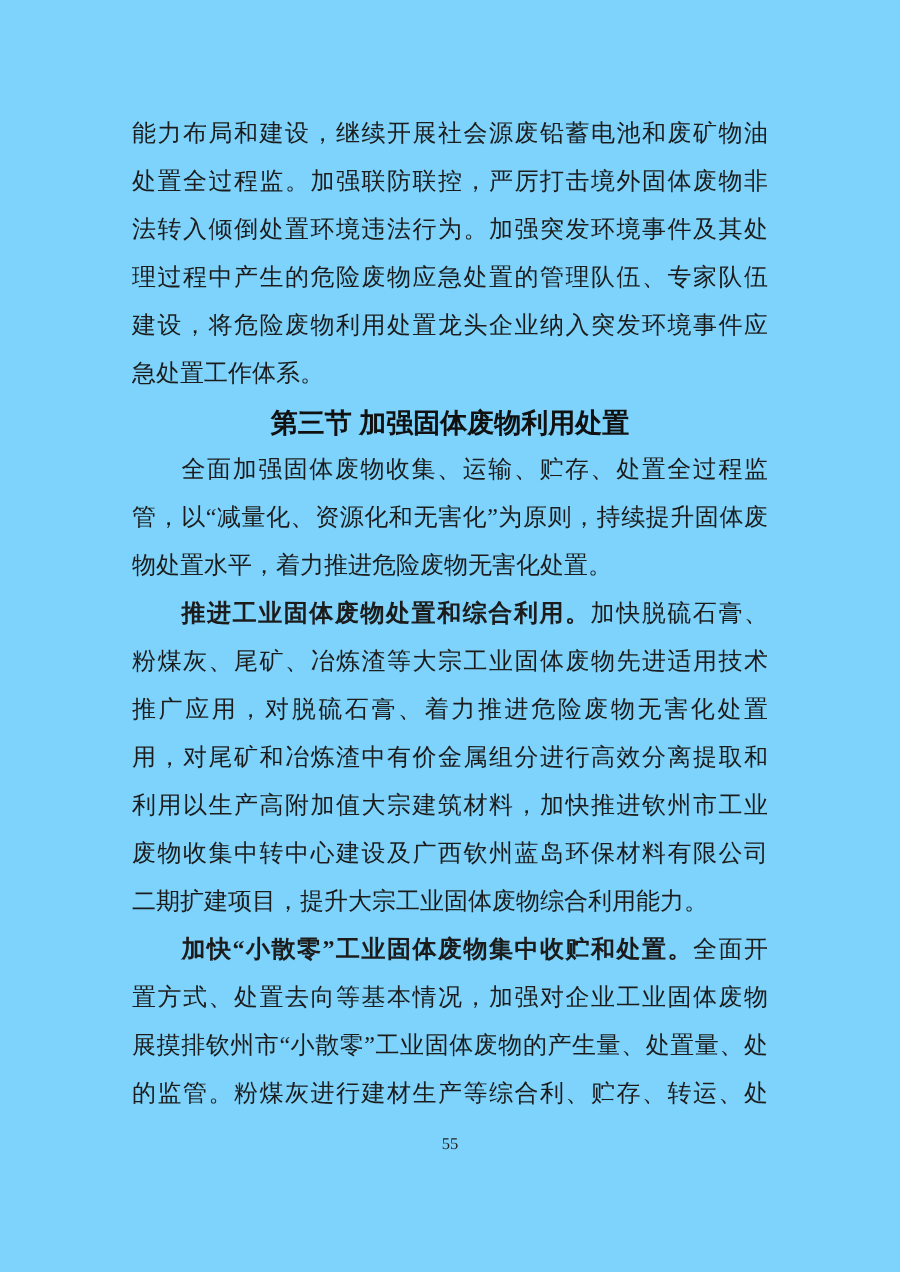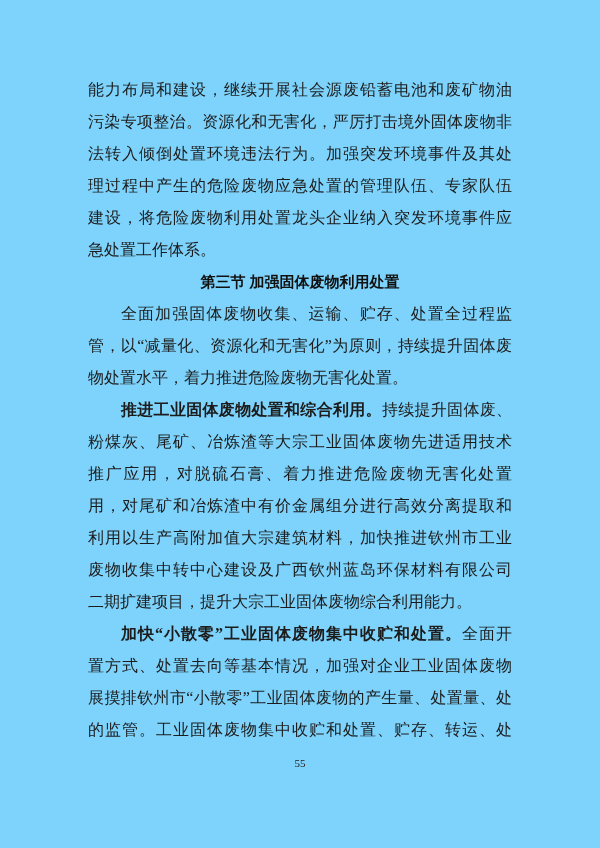--- a/index.html
+++ b/index.html
@@ -32,54 +32,54 @@
     text-align-last: left;
   }
   .line.indent { padding-left: 33px; }
   .line .bold { font-weight: 700; }
   .heading-line {
     height: 32px;
     line-height: 32px;
     text-align: center;
     font-family: "Liberation Sans", "DejaVu Sans", sans-serif;
     font-weight: 700;
-    font-size: 15px;
+    font-size: 18px;
     color: #111111;
   }
   .page-number {
     position: absolute;
     left: 88px;
     top: 757px;
     width: 424px;
     text-align: center;
     font-size: 11px;
     color: #222222;
   }
 </style>
 </head>
 <body>
 
 <div class="page">
   <div class="doc-body" id="doc-body">
       <div class="line"><span>能力布局和建设，继续开展社会源废铅蓄电池和废矿物油</span></div>
-      <div class="line"><span>污染专项整治。资源化和无害化，严厉打击境外固体废物非</span></div>
+      <div class="line"><span>处置全过程监。加强联防联控，严厉打击境外固体废物非</span></div>
       <div class="line"><span>法转入倾倒处置环境违法行为。加强突发环境事件及其处</span></div>
       <div class="line"><span>理过程中产生的危险废物应急处置的管理队伍、专家队伍</span></div>
       <div class="line"><span>建设，将危险废物利用处置龙头企业纳入突发环境事件应</span></div>
       <div class="line no-just"><span>急处置工作体系。</span></div>
       <div class="heading-line">第三节 加强固体废物利用处置</div>
       <div class="line indent"><span>全面加强固体废物收集、运输、贮存、处置全过程监</span></div>
       <div class="line"><span>管，以“减量化、资源化和无害化”为原则，持续提升固体废</span></div>
       <div class="line no-just"><span>物处置水平，着力推进危险废物无害化处置。</span></div>
-      <div class="line indent"><span class="bold">推进工业固体废物处置和综合利用。</span><span>持续提升固体废、</span></div>
+      <div class="line indent"><span class="bold">推进工业固体废物处置和综合利用。</span><span>加快脱硫石膏、</span></div>
       <div class="line"><span>粉煤灰、尾矿、冶炼渣等大宗工业固体废物先进适用技术</span></div>
       <div class="line"><span>推广应用，对脱硫石膏、着力推进危险废物无害化处置</span></div>
       <div class="line"><span>用，对尾矿和冶炼渣中有价金属组分进行高效分离提取和</span></div>
       <div class="line"><span>利用以生产高附加值大宗建筑材料，加快推进钦州市工业</span></div>
       <div class="line"><span>废物收集中转中心建设及广西钦州蓝岛环保材料有限公司</span></div>
       <div class="line no-just"><span>二期扩建项目，提升大宗工业固体废物综合利用能力。</span></div>
       <div class="line indent"><span class="bold">加快“小散零”工业固体废物集中收贮和处置。</span><span>全面开</span></div>
       <div class="line"><span>置方式、处置去向等基本情况，加强对企业工业固体废物</span></div>
       <div class="line"><span>展摸排钦州市“小散零”工业固体废物的产生量、处置量、处</span></div>
-      <div class="line"><span>的监管。工业固体废物集中收贮和处置、贮存、转运、处</span></div>
+      <div class="line"><span>的监管。粉煤灰进行建材生产等综合利、贮存、转运、处</span></div>
     </div>
   <div class="page-number">55</div>
 </div>
 
 </body></html>

